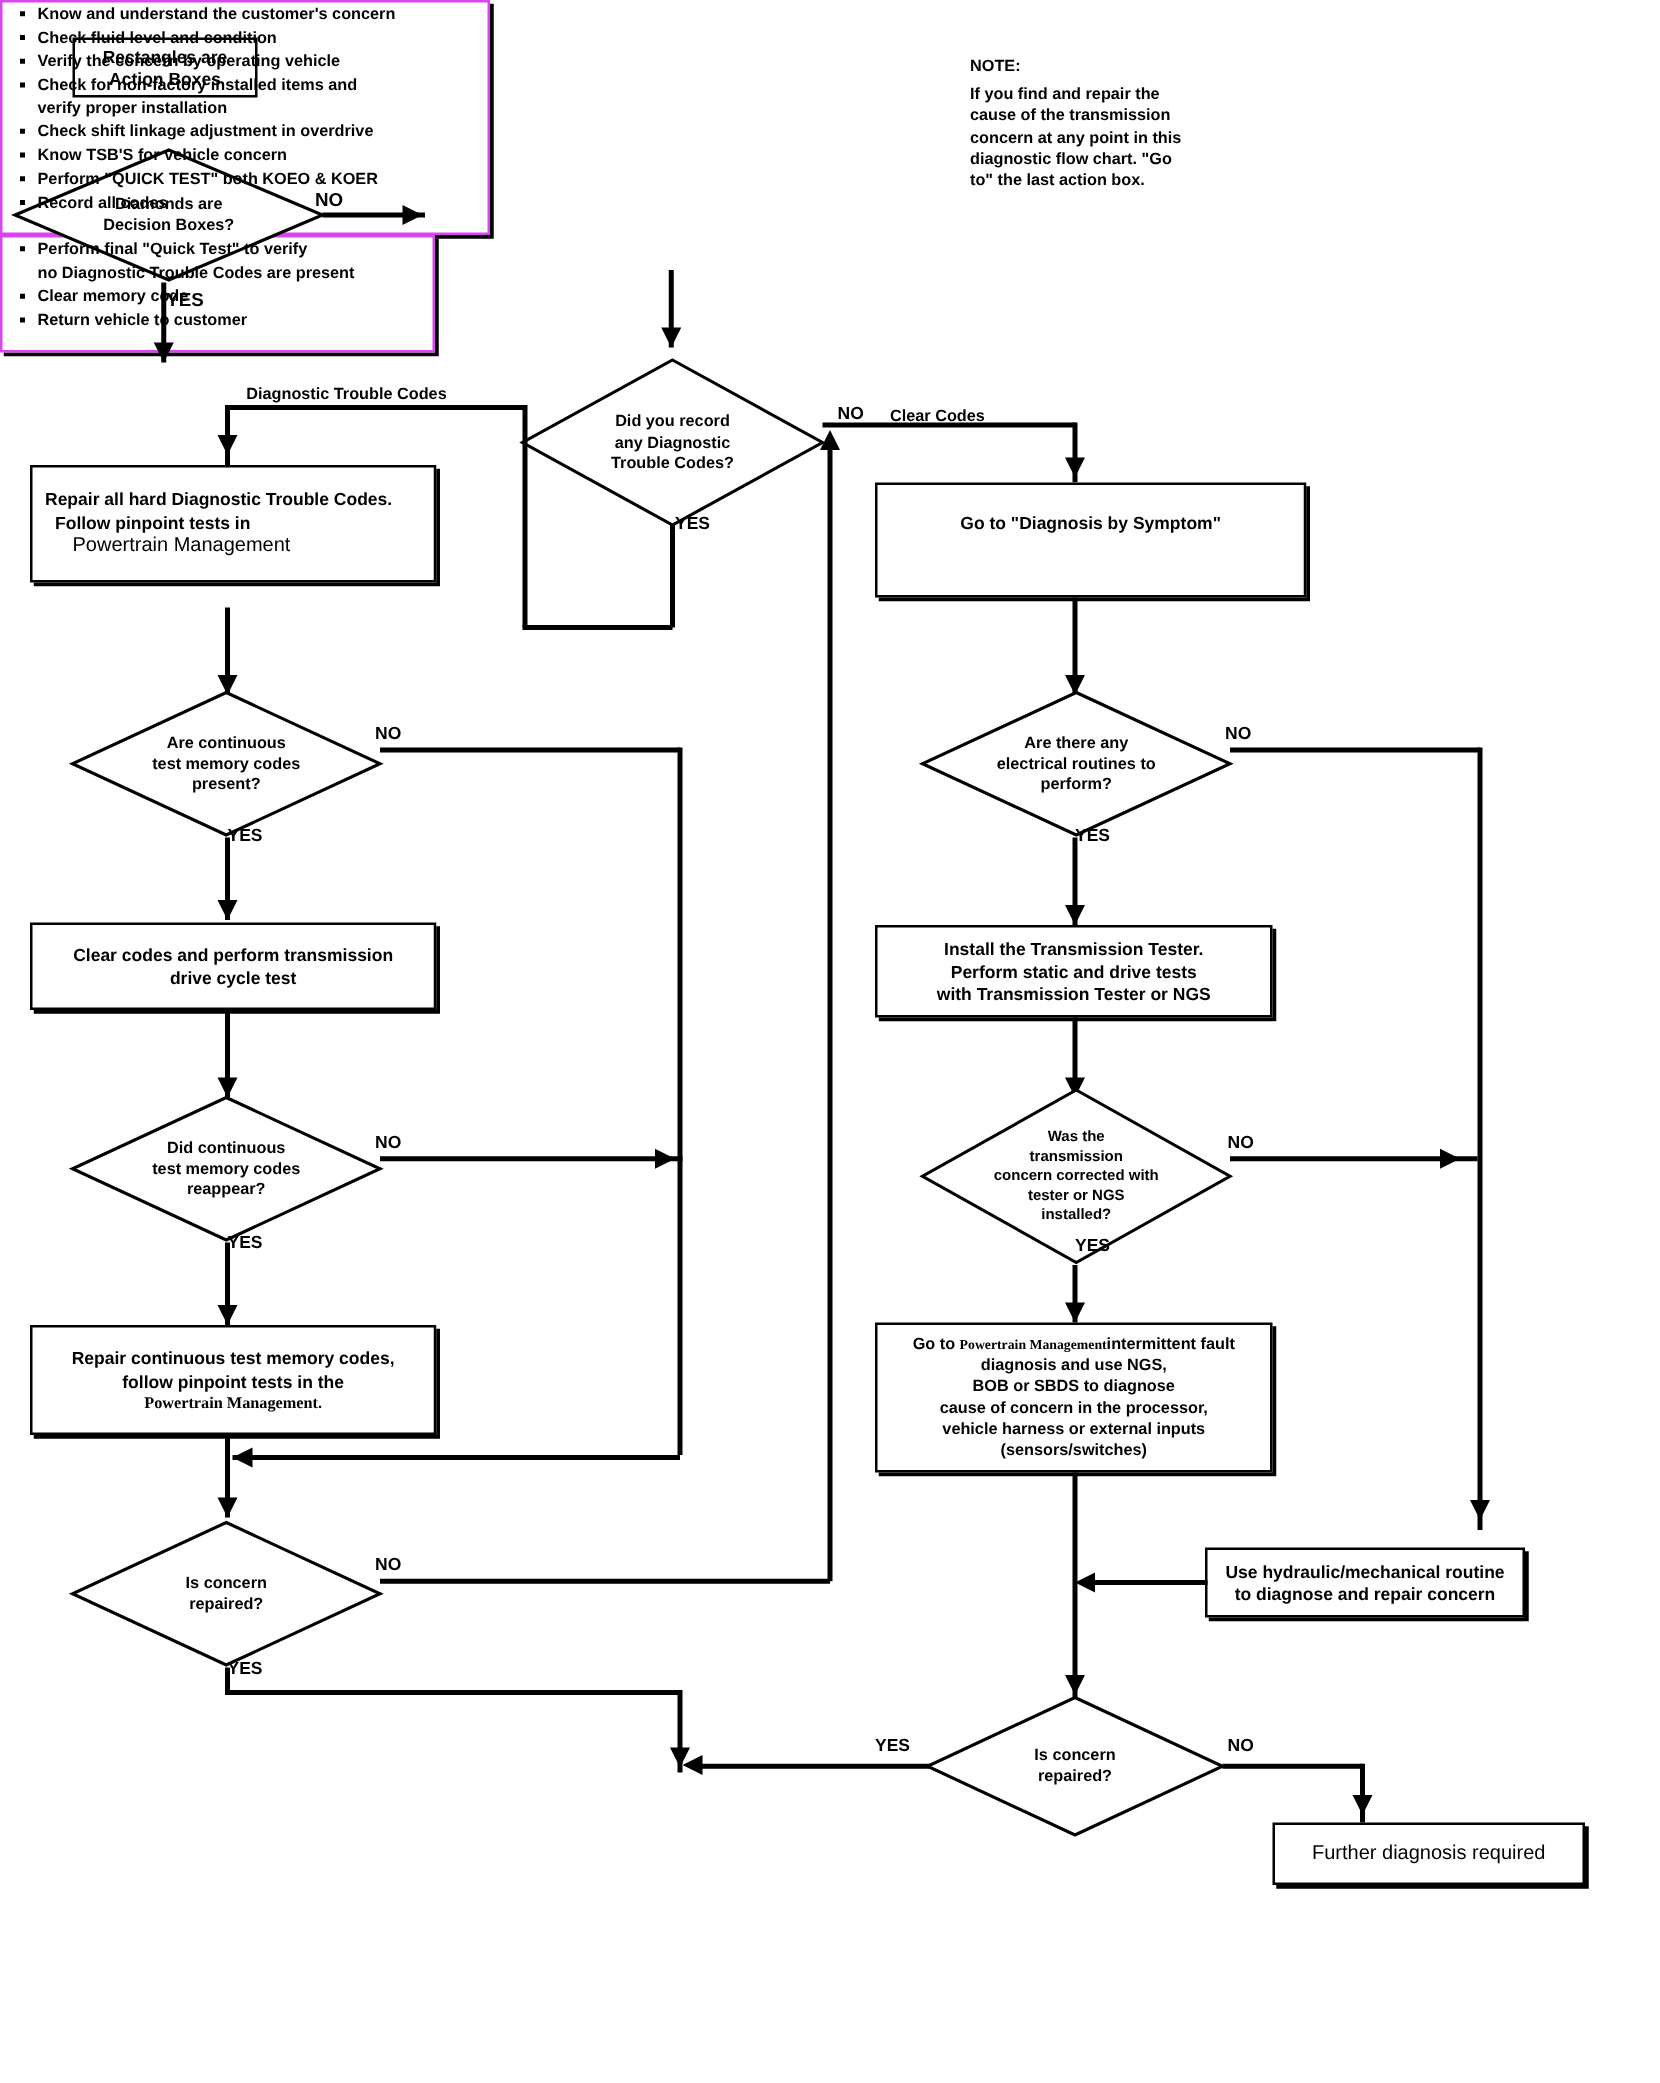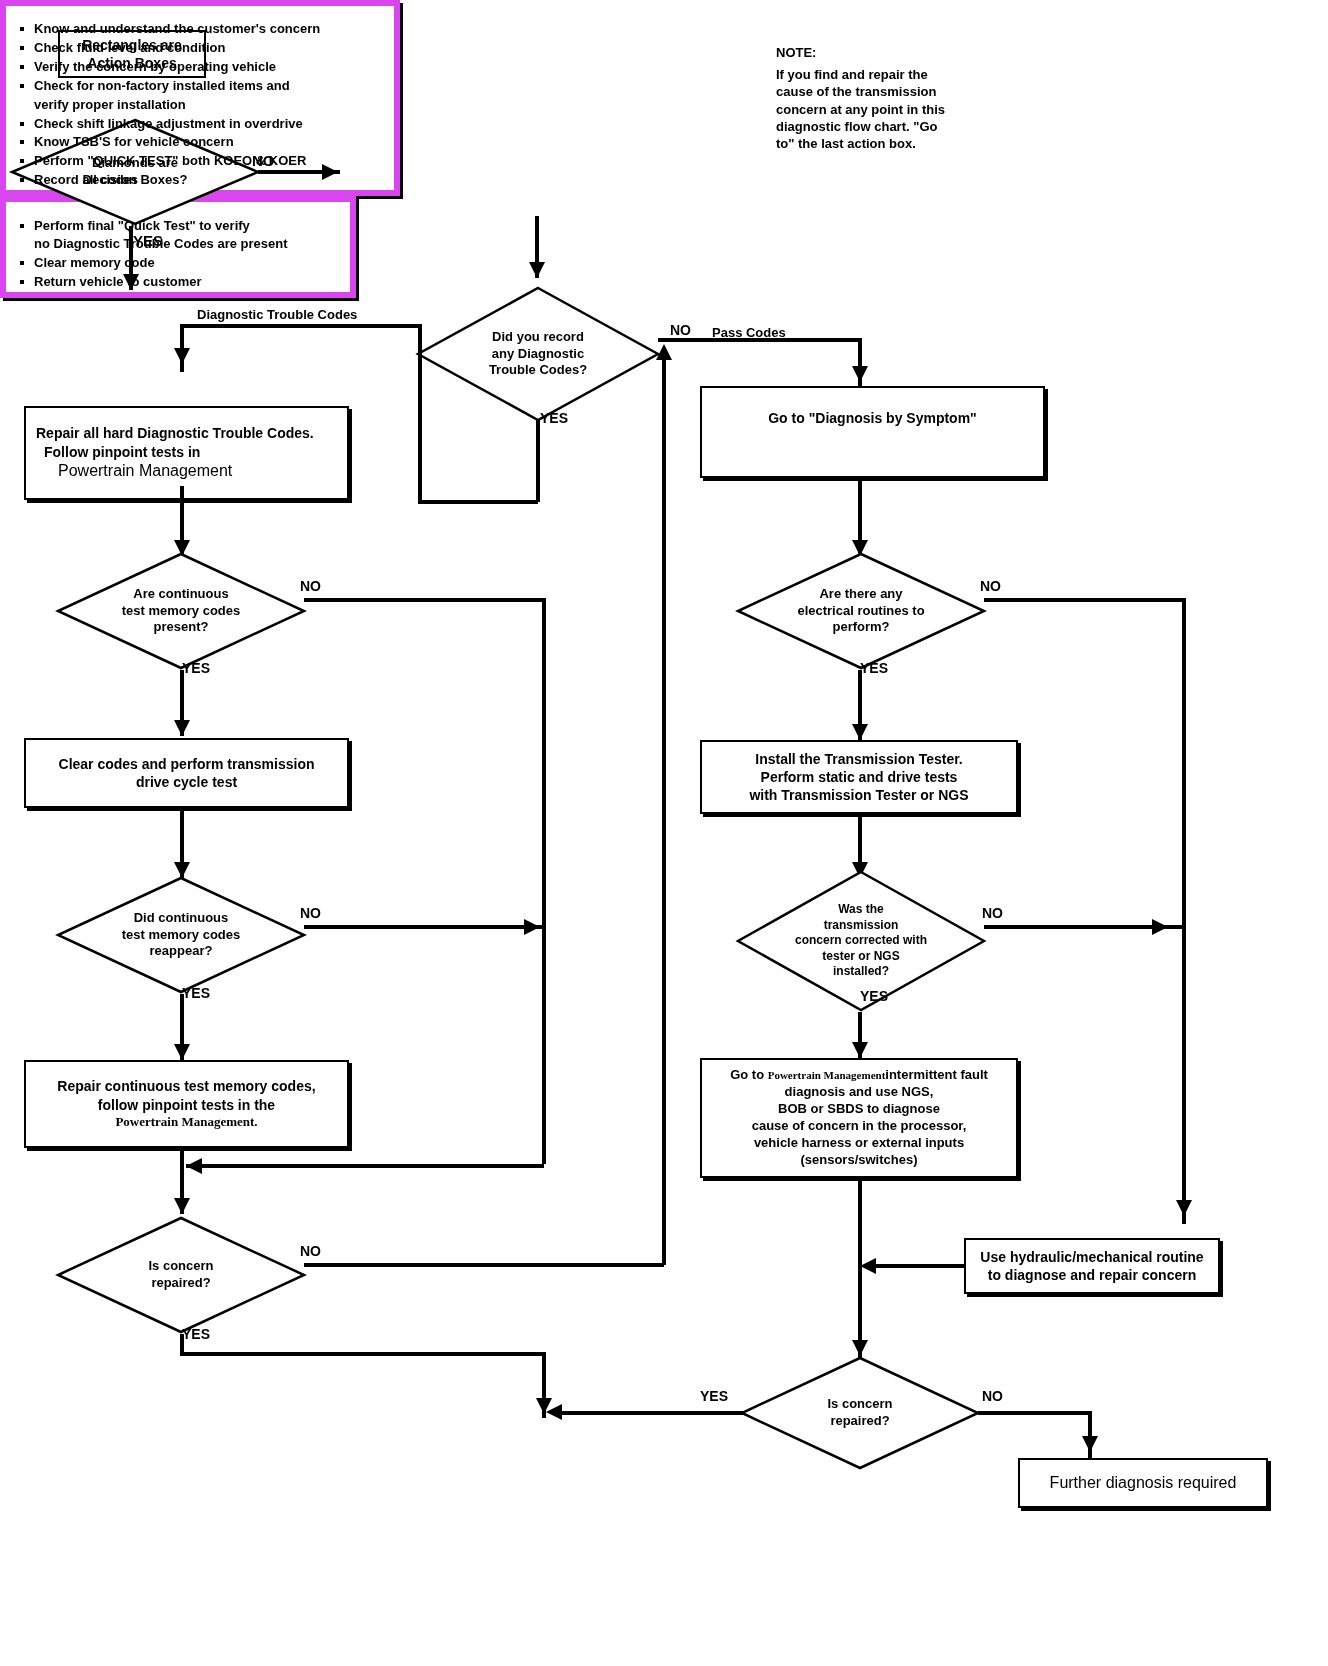--- a/index.html
+++ b/index.html
@@ -17,22 +17,22 @@
     justify-content:center;
     text-align:center;
     font-weight:bold;
     line-height:1.3;
   }
   .rect.shadow{box-shadow:3px 3px 0 0 #000;}
   .rect .inner{padding:2px 6px;width:100%;}
 
   
   .bullets{
-    border:6px solid #d946ef;background:#fff;
-    display:flex;align-items:flex-end;
+    border:2px solid #d946ef;background:#fff;
+    display:flex;align-items:flex-start;
     box-shadow:3px 3px 0 0 #000;
   }
   .bullets ul{
     margin:0;padding:0 10px 0 28px;list-style:none;width:100%;
     font-weight:bold;line-height:1.45;
   }
   .bullets li{position:relative;}
   .bullets li:before{
     content:"";position:absolute;left:-14px;top:7px;
     width:4px;height:4px;background:#000;
@@ -138,23 +138,23 @@
   <div class="ln hl thick" style="left:180px;top:324px;width:240px;"></div>
   <div class="ln vl thick" style="left:180px;top:324px;height:48px;"></div>
   <div class="arrow down" style="left:174px;top:348px;"></div>
   <div class="edgelabel f14" style="left:540px;top:410px;">YES</div>
   <div class="edgelabel f13" style="left:197px;top:307px;">Diagnostic Trouble Codes</div>
 
   <div class="ln hl thick" style="left:658px;top:338px;width:202px;"></div>
   <div class="ln vl thick" style="left:858px;top:338px;height:48px;"></div>
   <div class="arrow down" style="left:852px;top:366px;"></div>
   <div class="edgelabel f14" style="left:670px;top:322px;">NO</div>
-  <div class="edgelabel f13" style="left:712px;top:325px;">Pass Codes</div>
-
-  <div class="node rect shadow" style="left:24px;top:406px;width:325px;height:94px;">
+  <div class="edgelabel f13" style="left:712px;top:325px;">Clear Codes</div>
+
+  <div class="node rect shadow" style="left:24px;top:372px;width:325px;height:94px;">
     <div class="inner" style="text-align:left;padding-left:10px;">
       <div class="f14">Repair all hard Diagnostic Trouble Codes.</div>
       <div class="f14" style="padding-left:8px;">Follow pinpoint tests in</div>
       <div class="f16" style="padding-left:22px;font-weight:normal;">Powertrain Management</div>
     </div>
   </div>
 
   <div class="node rect shadow f14" style="left:700px;top:386px;width:345px;height:92px;">
     <div class="inner" style="margin-top:-28px;">Go to "Diagnosis by Symptom"</div>
   </div>

